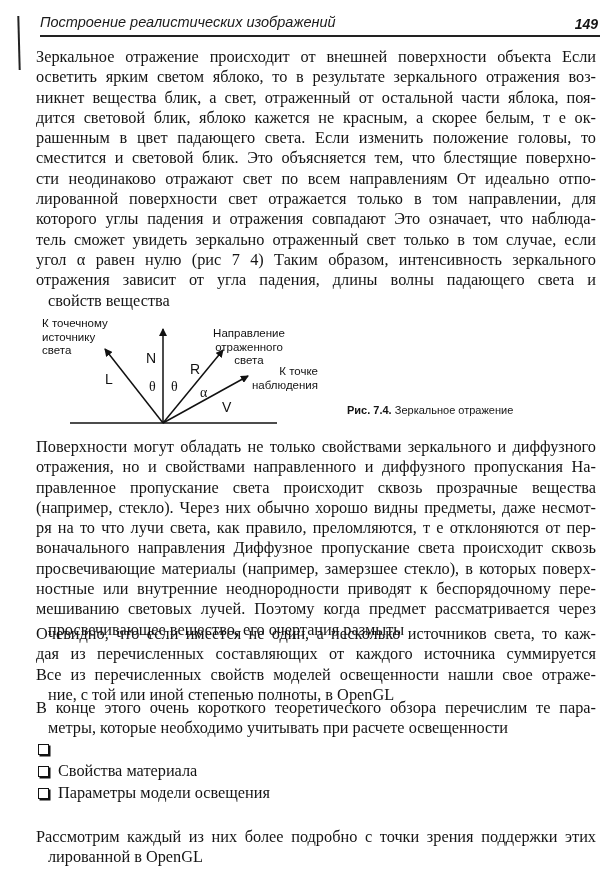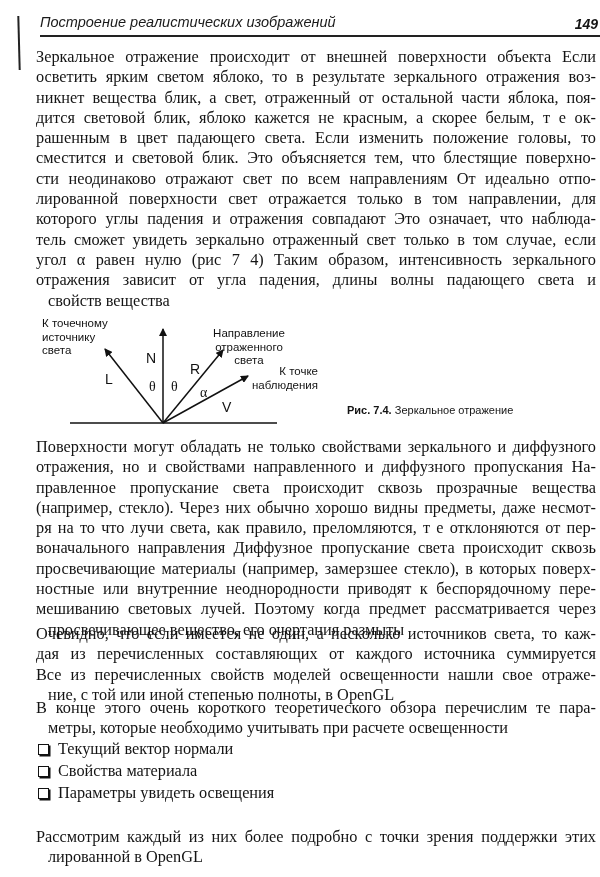--- a/index.html
+++ b/index.html
@@ -116,28 +116,27 @@
 </div>
 
 <div class="para" style="top:698px;">
   <span class="line">В конце этого очень короткого теоретического обзора перечислим те пара-</span>
   <span class="line last">метры, которые необходимо учитывать при расчете освещенности</span>
 </div>
 
 <ul class="list">
   <li>
     <span class="checkbox"></span>
-    <span>Текущий вектор нормали</span>
   </li>
   <li>
     <span class="checkbox"></span>
     <span>Свойства материала</span>
   </li>
   <li>
     <span class="checkbox"></span>
-    <span>Параметры увидеть освещения</span>
+    <span>Параметры модели освещения</span>
   </li>
 </ul>
 
 <div class="para" style="top:827px;">
   <span class="line">Рассмотрим каждый из них более подробно с точки зрения поддержки этих</span>
   <span class="line last">лированной в OpenGL</span>
 </div>
 
 </body></html>

